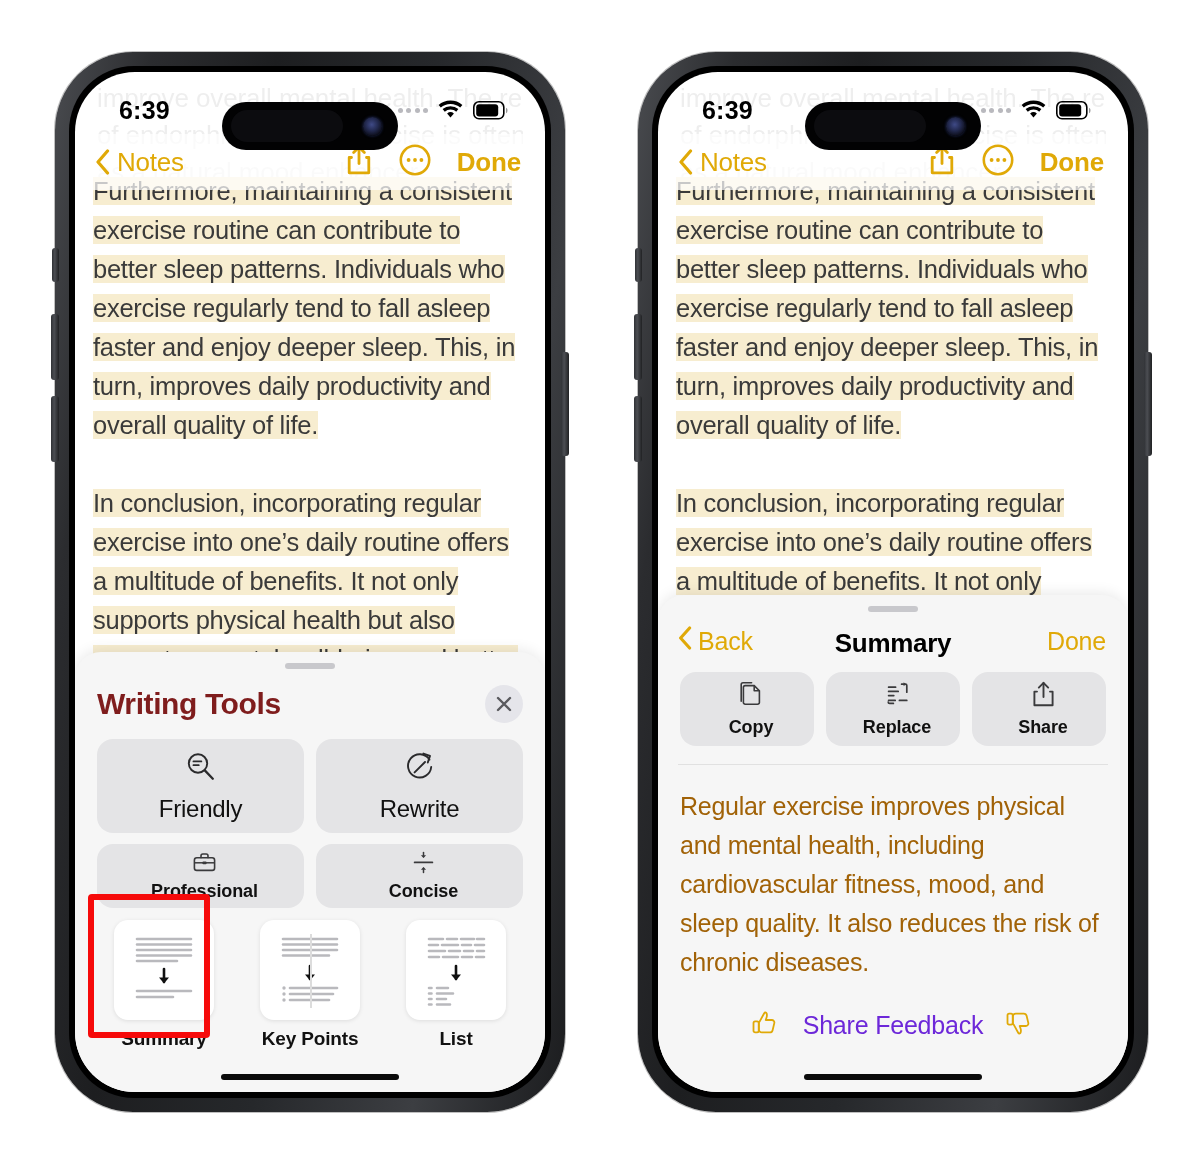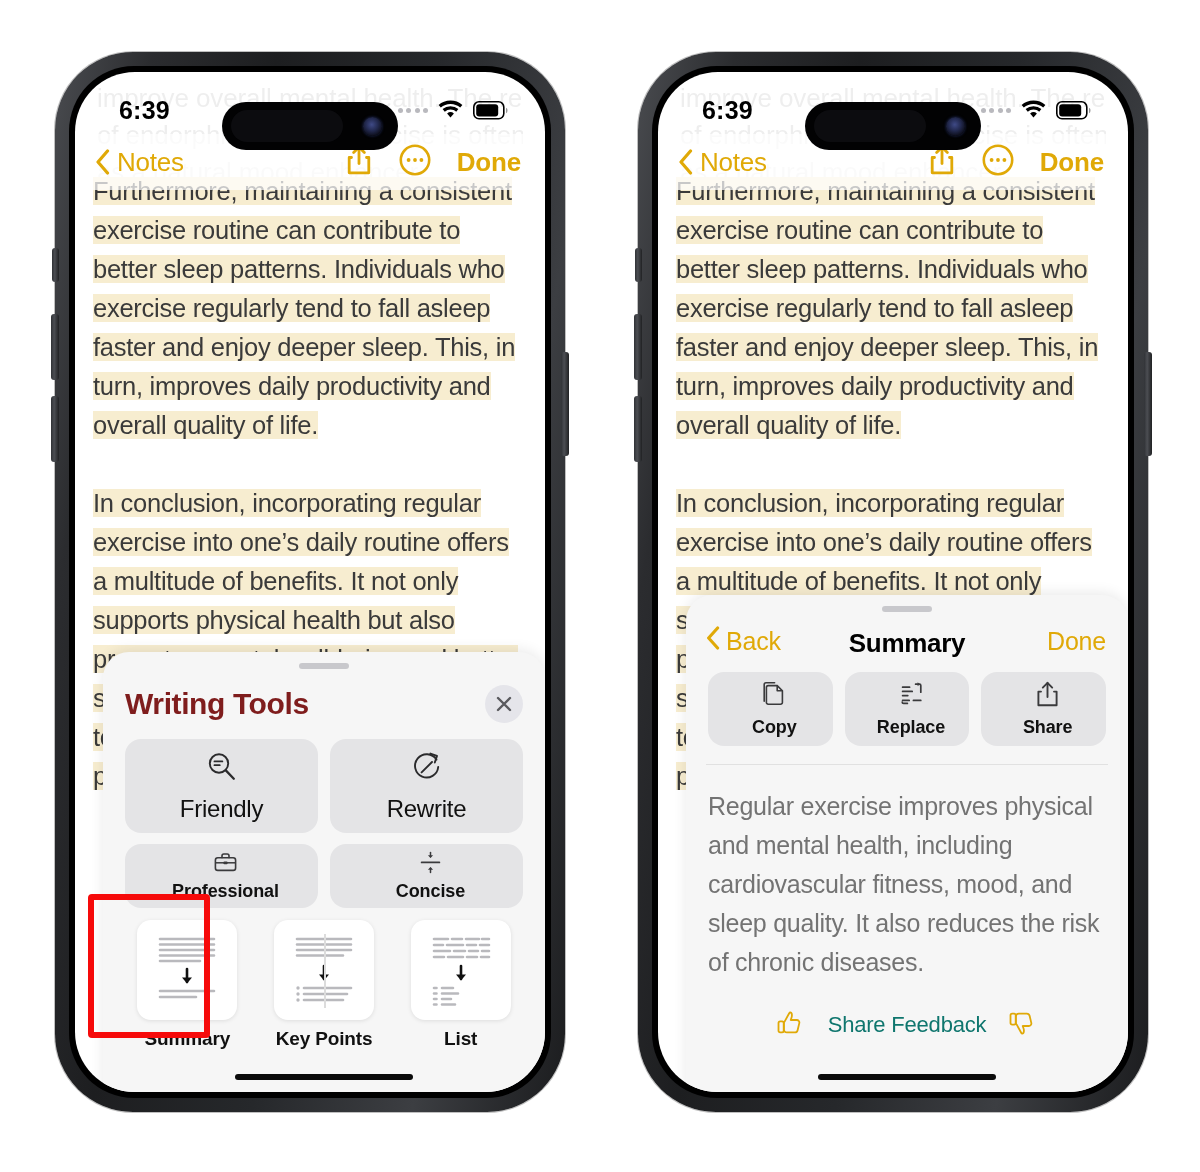--- a/index.html
+++ b/index.html
@@ -114,21 +114,20 @@
     width: 25px; height: 25px; border-radius: 50%; background: #e8b007;
   }
 
   
   .sheet {
     position: absolute; left: 0; right: 0; bottom: 0;
     background: #f6f6f6;
     border-top-left-radius: 26px; border-top-right-radius: 26px;
     z-index: 10;
     box-shadow: 0 -2px 14px rgba(0,0,0,.09);
-    margin-left: 28px;
   }
   .grabber { width: 50px; height: 6px; border-radius: 3px; background: #c8c8cc; margin: 11px auto 0; }
 
   
   .wt-head { display: flex; align-items: center; padding: 16px 22px 0 22px; }
   .wt-title { font-size: 30px; font-weight: 700; color: #7f1d1d; letter-spacing: -.4px; }
   .wt-close {
     margin-left: auto; width: 38px; height: 38px; border-radius: 50%;
     background: #e5e5ea; display: flex; align-items: center; justify-content: center;
   }
@@ -171,24 +170,24 @@
   .sm-head { display: flex; align-items: center; padding: 14px 22px 0 20px; }
   .sm-back { display: flex; align-items: center; gap: 6px; color: #e0a907; }
   .sm-back span { font-size: 25px; letter-spacing: -.2px; }
   .sm-title { position: absolute; left: 0; right: 0; text-align: center; font-size: 26px; font-weight: 700; color: #000; letter-spacing: -.3px; pointer-events:none; }
   .sm-done { margin-left: auto; font-size: 25px; color: #e0a907; letter-spacing: -.2px; }
   .sm-headwrap { position: relative; }
 
   .divider-h { height: 1px; background: #e1e1e1; margin: 18px 20px 0; }
   .sm-text {
     padding: 22px 22px 0 22px;
-    font-size: 25px; line-height: 39px; color: #737373; letter-spacing: -.25px;
+    font-size: 25px; line-height: 39px; color: #a16207; letter-spacing: -.25px;
   }
   .feedback { display: flex; align-items: center; justify-content: center; gap: 22px; padding: 26px 0 0; }
-  .feedback .fb-label { font-size: 22px; color: #0f766e; letter-spacing: -.2px; }
+  .feedback .fb-label { font-size: 25px; color: #6d28d9; letter-spacing: -.2px; }
 
   .home-ind { width: 178px; height: 6px; border-radius: 3px; background: #0b0b0b; margin: 0 auto; }
   .home-wrap { padding: 24px 0 12px; }
 </style>
 </head>
 <body>
 
 <div class="stage">
 
   <div class="phone left">

